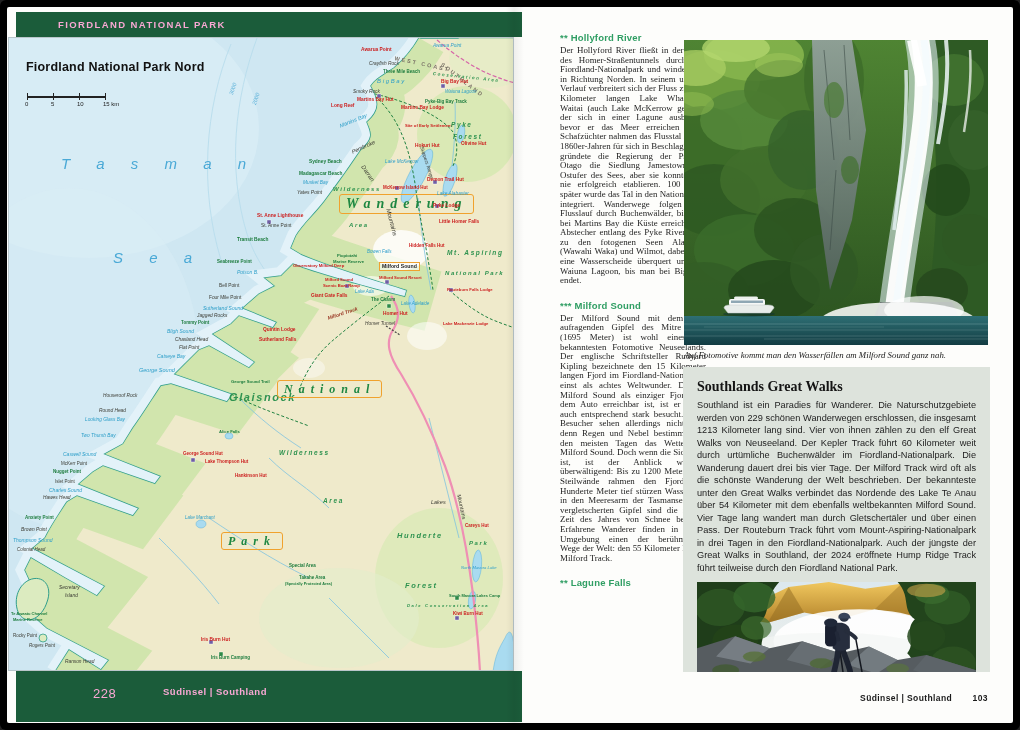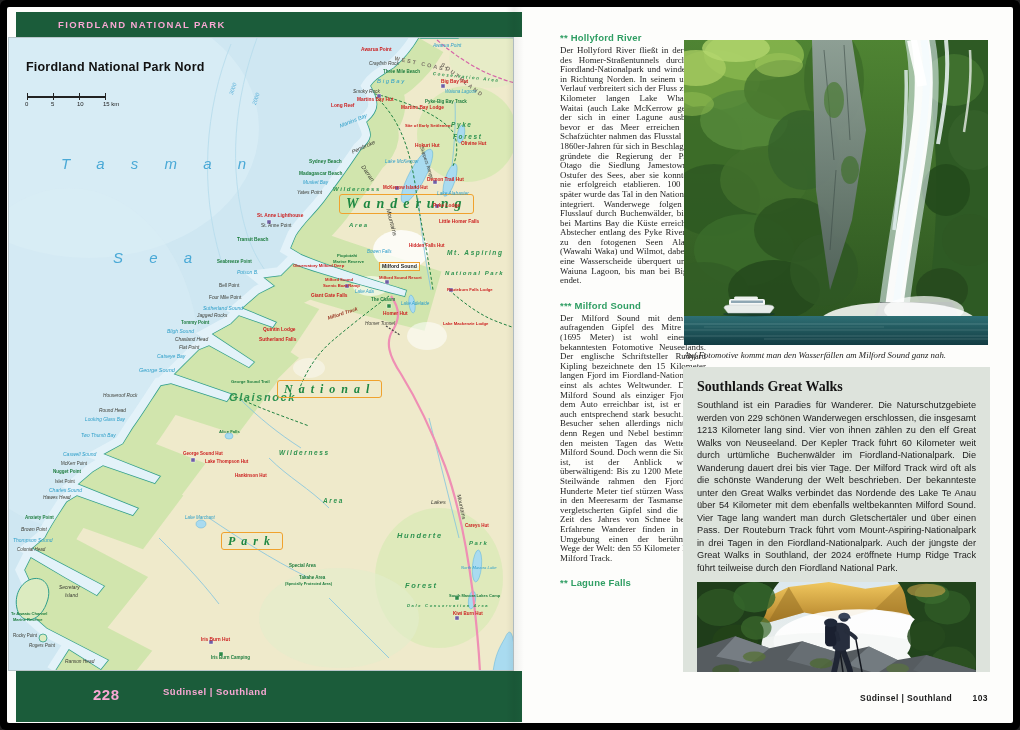--- a/index.html
+++ b/index.html
@@ -7,21 +7,21 @@
          font-family:"Liberation Sans",sans-serif;}
   .paper{position:absolute;left:7px;top:7px;right:7px;bottom:7px;background:#fdfdfb;border-radius:2px;}
   .gutter{position:absolute;left:506px;top:7px;width:18px;bottom:7px;
           background:linear-gradient(90deg,rgba(0,0,0,0) 0%,rgba(0,0,0,.06) 45%,rgba(0,0,0,0) 100%);}
 
   
   .band{position:absolute;left:16px;width:506px;background:#1b5c3a;color:#f9a8d4;}
   .band-top{top:12px;height:25px;}
   .band-top span{display:inline-block;padding-left:42px;line-height:25px;font-weight:bold;font-size:9.5px;letter-spacing:1.4px;}
   .band-bottom{top:671px;height:51px;}
-  .band-bottom .pageno{position:absolute;left:77px;top:15px;font-weight:bold;font-size:15px;letter-spacing:.5px;text-align:right;}
+  .band-bottom .pageno{position:absolute;left:77px;top:15px;font-weight:normal;font-size:13px;letter-spacing:.5px;text-align:right;}
   .band-bottom .sect{position:absolute;left:147px;top:15px;font-weight:bold;font-size:9.5px;letter-spacing:.5px;}
 
   
   .map{position:absolute;left:8px;top:37px;width:506px;height:634px;background:#cfe7f2;overflow:hidden;border:1px solid #b9c6ca;box-sizing:border-box;}
   .map svg{position:absolute;left:0;top:0;}
   .map-title{position:absolute;left:17px;top:22px;font-weight:bold;font-size:12.5px;color:#111;letter-spacing:.2px;}
   .scalebar{position:absolute;left:18px;top:54px;width:90px;height:16px;}
   .sb-line{position:absolute;left:0;top:4px;width:78px;height:1.5px;background:#222;}
   .sb-tick{position:absolute;top:1px;width:1px;height:7px;background:#222;}
   .sb-lab{position:absolute;top:9px;font-size:6px;color:#222;white-space:nowrap;}

